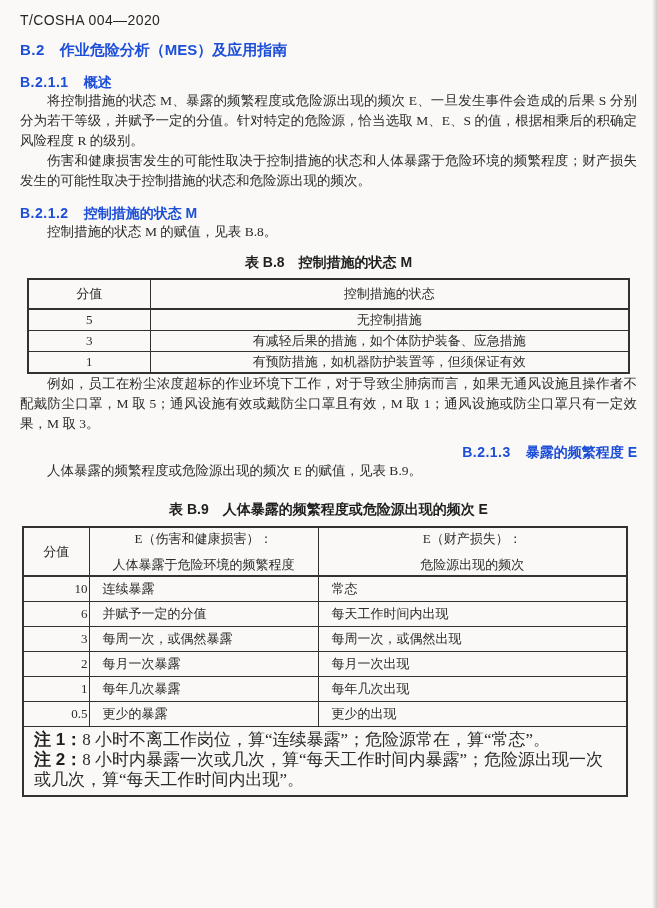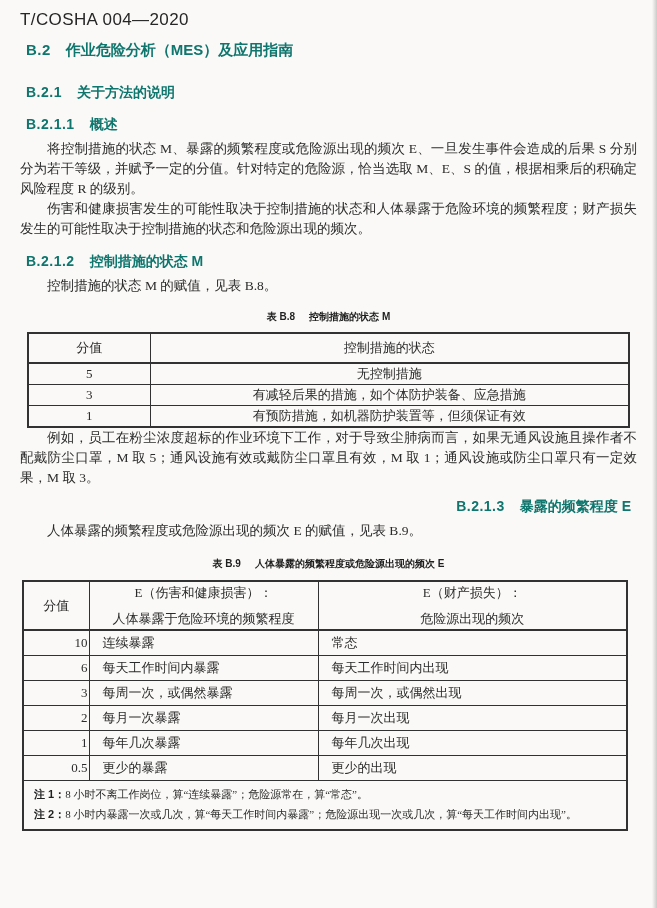--- a/index.html
+++ b/index.html
@@ -21,31 +21,31 @@
     content: "";
     position: absolute;
     top: 0; right: 0;
     width: 5px; height: 100%;
     background: linear-gradient(to right, rgba(80,80,80,0), rgba(80,80,80,0.28));
     pointer-events: none;
   }
 
   .doc-number {
     font-family: "Liberation Sans", "DejaVu Sans", sans-serif;
-    font-size: 17px;
+    font-size: 14px;
     letter-spacing: 0.4px;
     color: #262626;
     line-height: 16px;
   }
 
   .hd {
     font-family: "Liberation Sans", "DejaVu Sans", sans-serif;
     font-weight: 700;
-    color: #0f766e;
-    margin: 6px;
+    color: #1d4ed8;
+    margin: 0;
     line-height: 18px;
   }
   .hd .hnum { margin-right: 15px; letter-spacing: 0.5px; }
   .hd-b2   { font-size: 15px; margin-top: 13px; }
   .hd-b21  { font-size: 14px; margin-top: 24px; }
   .hd-b211 { font-size: 14px; margin-top: 14px; }
   .hd-b212 { font-size: 14px; margin-top: 13px; }
   .hd-b213 { font-size: 14px; margin-top: 9px; text-align: right; }
 
   p.body {
@@ -60,26 +60,26 @@
   .p-overview2 { margin-top: 3px; }
   .p-m1        { margin-top: 9px; }
   .p-m2        { margin-top: 0; }
   .p-example   { margin-top: 5px; line-height: 19px; }
   .p-e1        { margin-top: 18px; }
 
   .table-caption {
     text-align: center;
     font-family: "Liberation Sans", "DejaVu Sans", sans-serif;
     font-weight: 700;
-    font-size: 10px;
+    font-size: 14px;
     color: #1f1f1f;
     line-height: 17px;
   }
   .cap-b8 { margin-top: 12px; }
-  .cap-b9 { margin-top: 14px; }
+  .cap-b9 { margin-top: 20px; }
   .table-caption .cap-label { margin-right: 14px; }
 
   table.tbl {
     border-collapse: collapse;
     font-size: 13px;
     color: #2b2b2b;
     border: 2px solid #323232;
     padding-left: 31px;
   }
   .tbl th, .tbl td { border: 1px solid #323232; font-weight: 400; }
@@ -97,41 +97,40 @@
   .tbl-b9 col.c2 { width: 229px; }
   .tbl-b9 th { height: 47px; text-align: center; vertical-align: middle; padding: 2px 0; }
   .tbl-b9 th .th-l1 { line-height: 17px; margin-bottom: 9px; }
   .tbl-b9 th .th-l2 { line-height: 17px; }
   .tbl-b9 td { height: 25px; }
   .tbl-b9 td.score { text-align: right; margin-left: 19px; }
   .tbl-b9 td.desc  { text-align: left; padding-left: 13px; }
 
   .notes-cell { padding: 3px 8px 5px 10px; }
   .note-line {
-    font-size: 11px;
+    font-size: 17px;
     line-height: 20px;
     text-align: left;
     text-indent: 0;
   }
   .note-label {
     font-family: "Liberation Sans", "DejaVu Sans", sans-serif;
     font-weight: 700;
     color: #1f1f1f;
   }
 </style>
 </head>
 <body>
 
 <div class="page">
 
   <div class="doc-number">T/COSHA 004—2020</div>
 
   <h2 class="hd hd-b2"><span class="hnum">B.2</span><span>作业危险分析（MES）及应用指南</span></h2>
 
-  <h3 class="hd hd-b21"><span class="hnum">B.2.1</span><span>关于方法的说明</span></h3>
 
   <h4 class="hd hd-b211"><span class="hnum">B.2.1.1</span><span>概述</span></h4>
 
   <p class="body p-overview2">将控制措施的状态 M、暴露的频繁程度或危险源出现的频次 E、一旦发生事件会造成的后果 S 分别分为若干等级，并赋予一定的分值。针对特定的危险源，恰当选取 M、E、S 的值，根据相乘后的积确定风险程度 R 的级别。</p>
   <p class="body p-overview1">伤害和健康损害发生的可能性取决于控制措施的状态和人体暴露于危险环境的频繁程度；财产损失发生的可能性取决于控制措施的状态和危险源出现的频次。</p>
 
   <h4 class="hd hd-b212"><span class="hnum">B.2.1.2</span><span>控制措施的状态 M</span></h4>
 
   <p class="body p-m2">控制措施的状态 M 的赋值，见表 B.8。</p>
 
@@ -188,21 +187,21 @@
         <div class="th-l2">危险源出现的频次</div>
       </th>
     </tr>
     <tr>
       <td class="score">10</td>
       <td class="desc">连续暴露</td>
       <td class="desc">常态</td>
     </tr>
     <tr>
       <td class="score">6</td>
-      <td class="desc">每天工作时间内暴露</td>
+      <td class="desc">并赋予一定的分值</td>
       <td class="desc">每天工作时间内出现</td>
     </tr>
     <tr>
       <td class="score">3</td>
       <td class="desc">每周一次，或偶然暴露</td>
       <td class="desc">每周一次，或偶然出现</td>
     </tr>
     <tr>
       <td class="score">2</td>
       <td class="desc">每月一次暴露</td>

